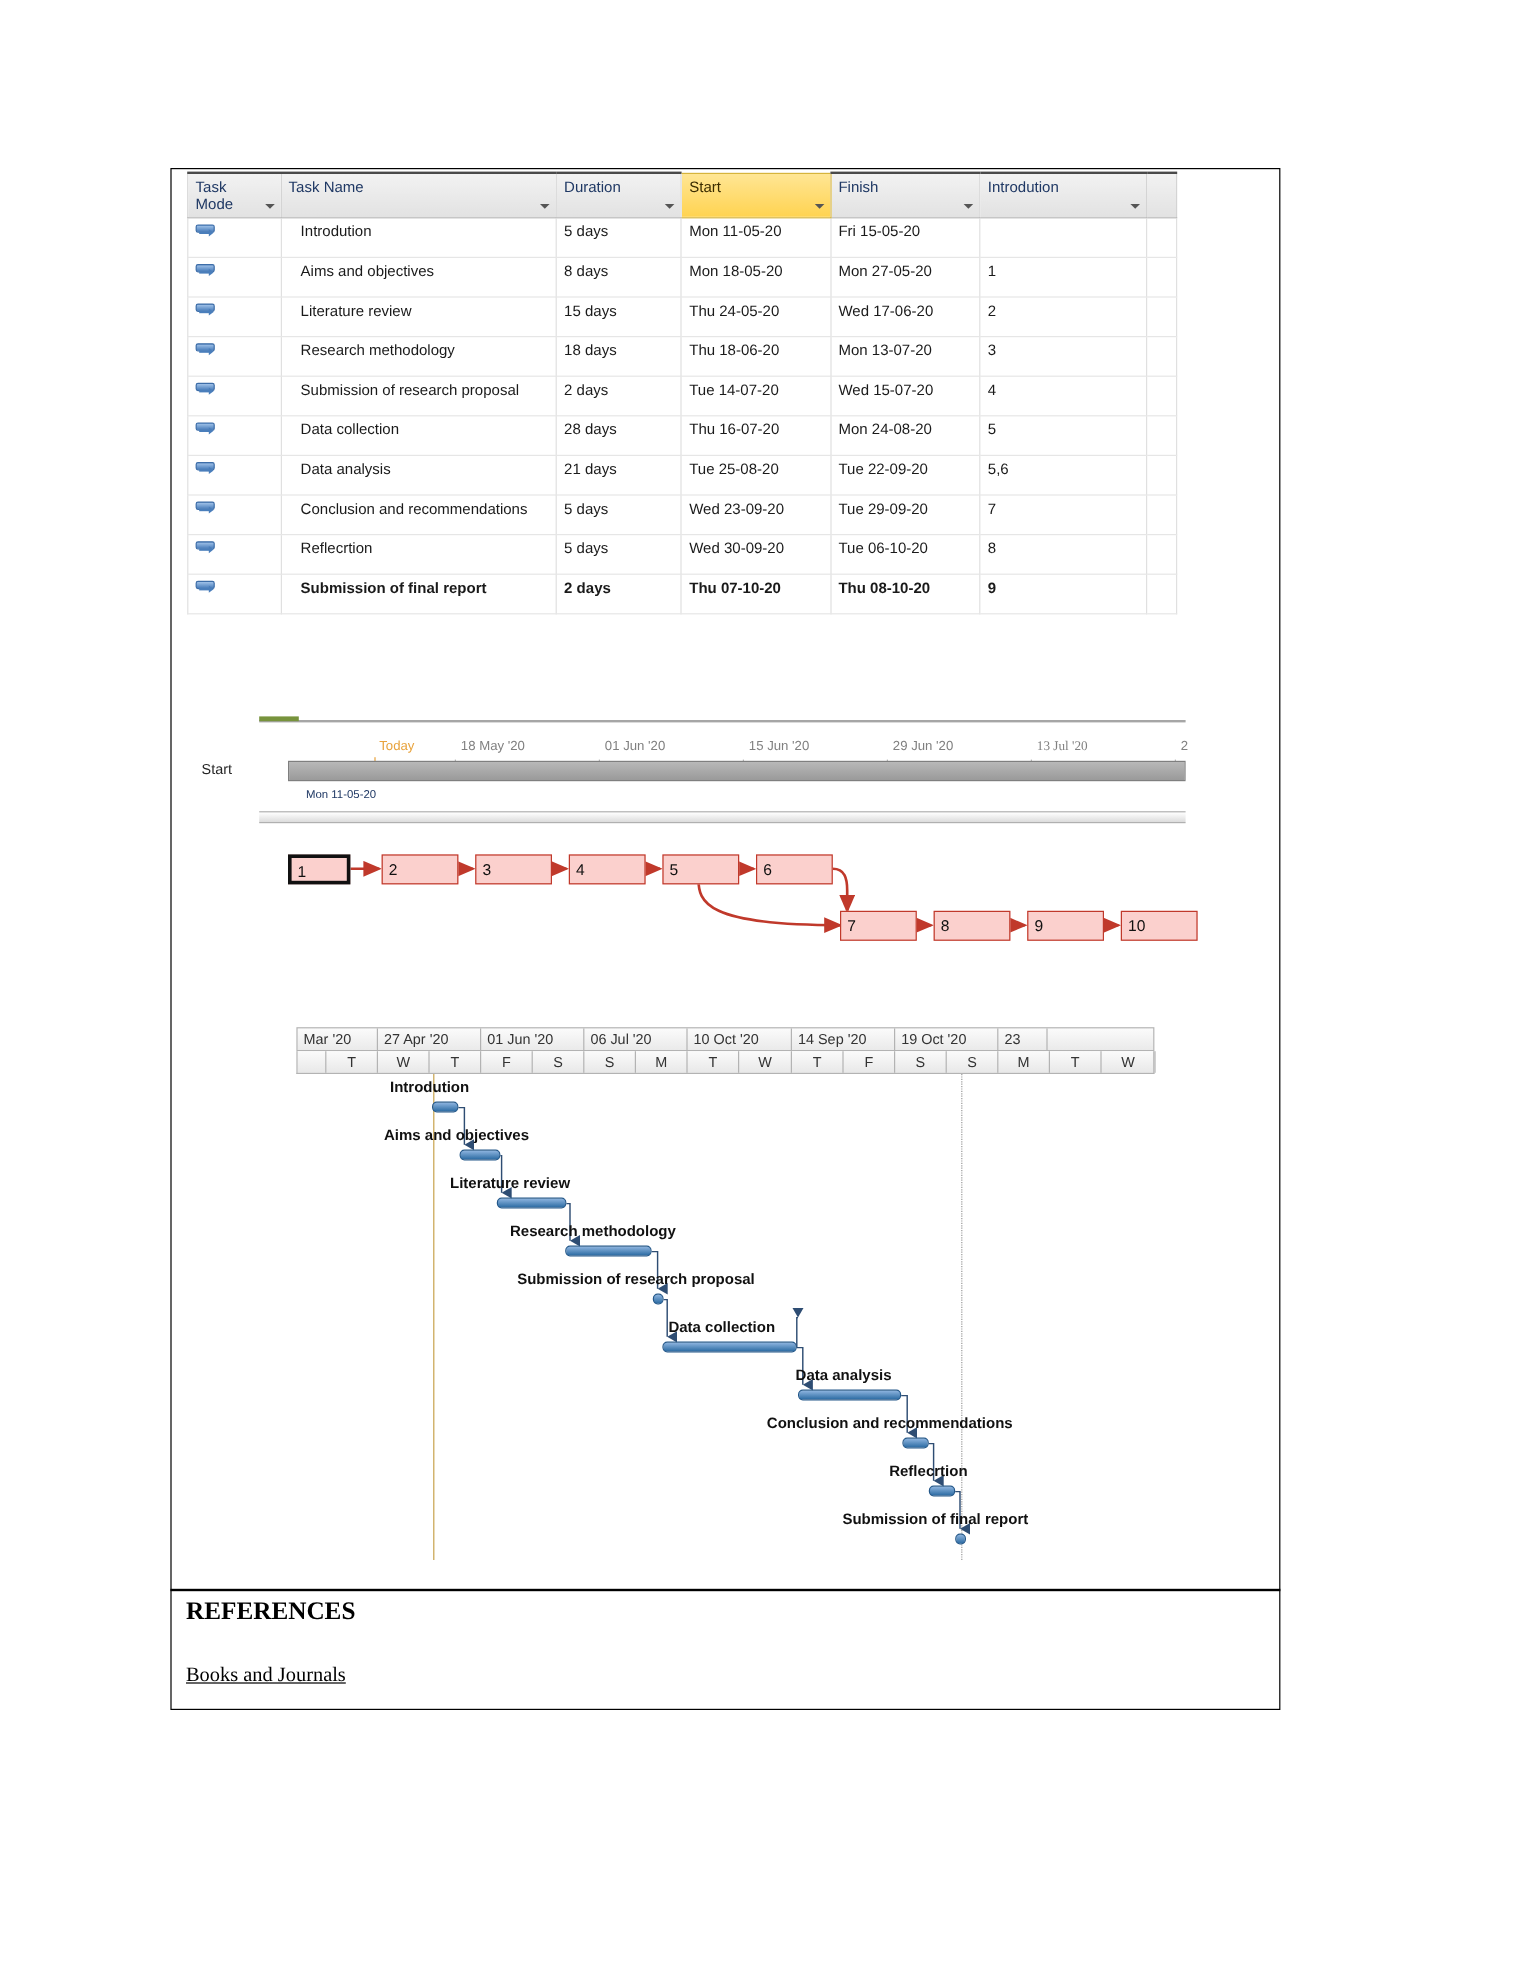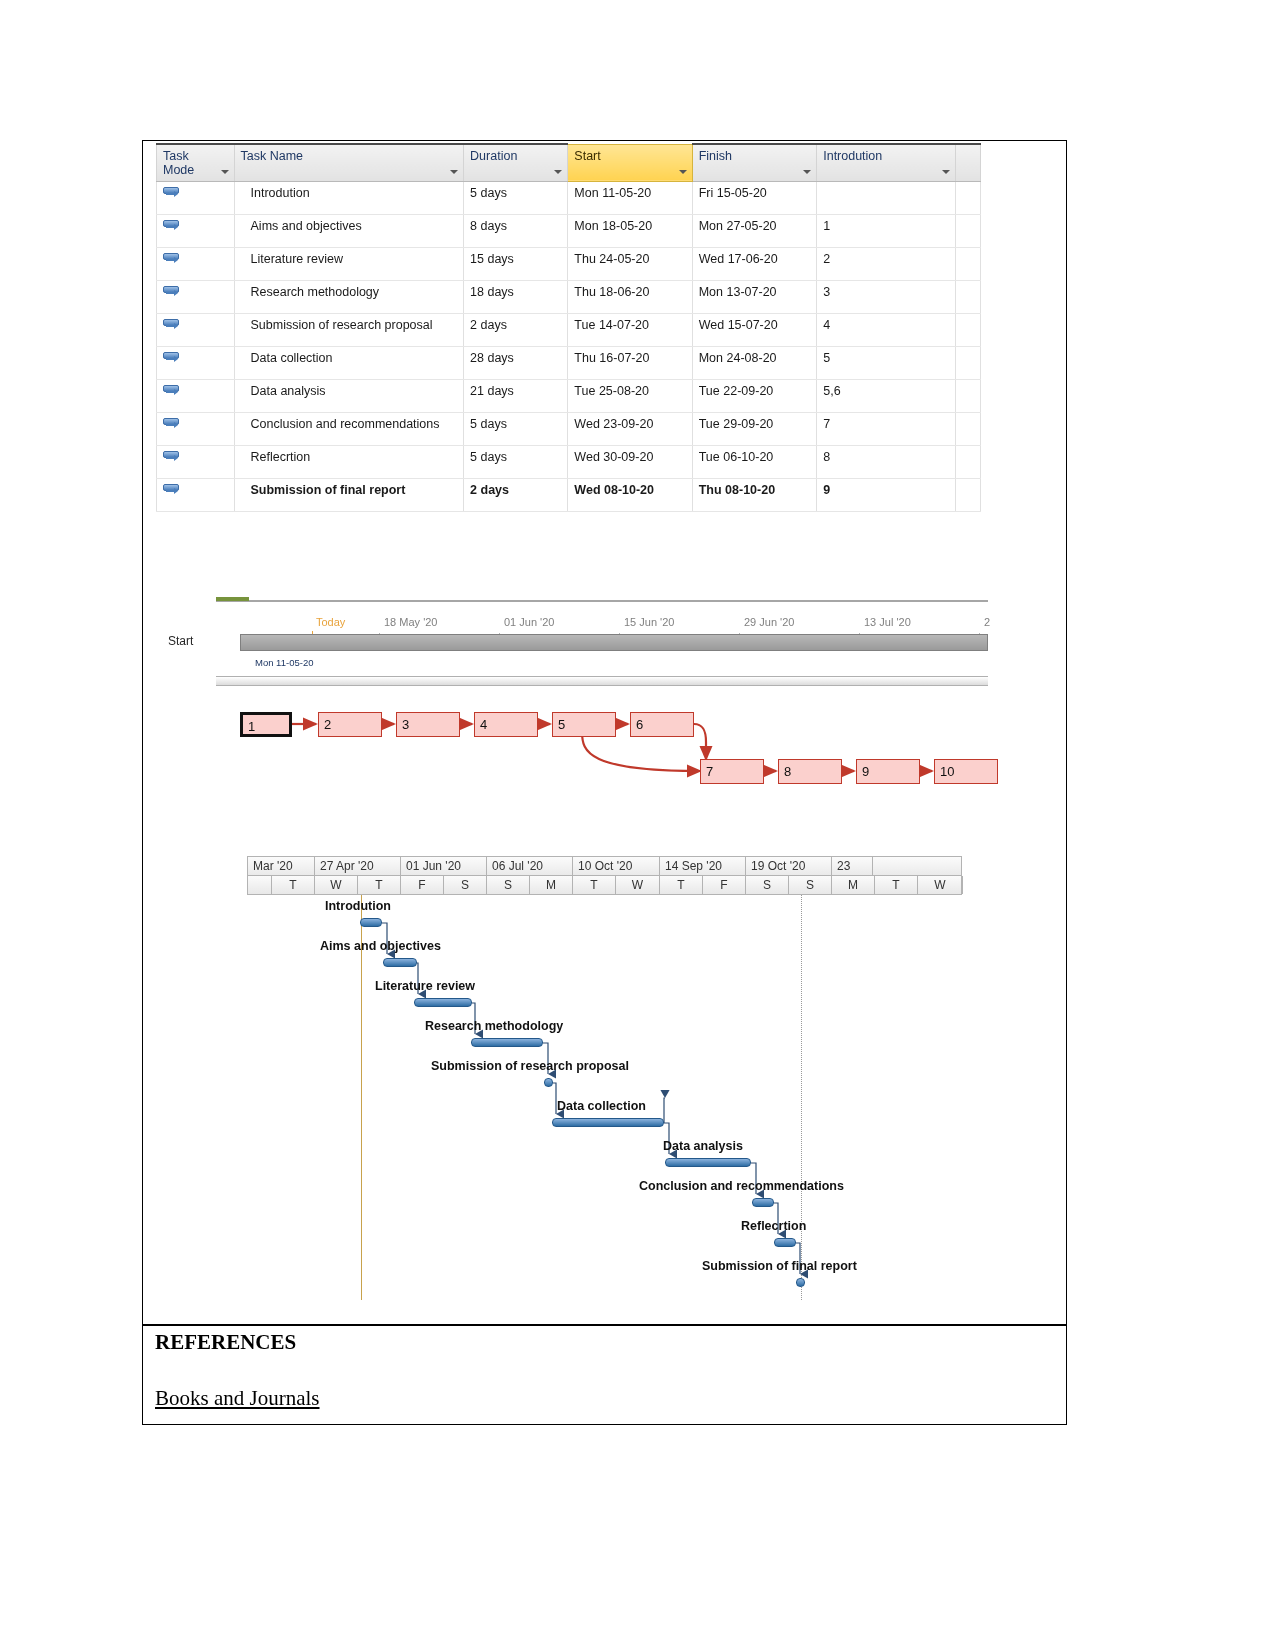--- a/index.html
+++ b/index.html
@@ -112,21 +112,21 @@
     box-sizing:border-box;
   }
   .today-line{position:absolute;top:0;width:1px;height:405px;background:#c8a24c;}
   .dotted-line{position:absolute;top:0;width:0;height:405px;border-left:1px dotted #999;}
 
   
   .ref-divider{position:absolute;left:142px;top:1324px;width:925px;height:1.5px;background:#000;}
   .ref-title{position:absolute;left:155px;top:1330px;font-family:"Liberation Serif",serif;
     font-size:21px;font-weight:bold;color:#000;}
   .ref-sub{position:absolute;left:155px;top:1386px;font-family:"Liberation Serif",serif;
-    font-size:21px;color:#000;text-decoration:underline;}
+    font-size:17px;color:#000;text-decoration:underline;}
 </style>
 </head>
 <body>
 
 <div class="page">
 
   <div class="doc-border"></div>
 
   <table class="task-table">
     <thead>
@@ -297,21 +297,21 @@
         <tr class="row-bold">
           <td class="col-mode">
             <span class="mode-icon">
               <span class="bar"></span>
               <span class="arr"></span>
               <span class="arrhead"></span>
             </span>
           </td>
           <td class="col-name c-name">Submission of final report</td>
           <td class="col-dur">2 days</td>
-          <td class="col-start">Wed 08-10-20</td>
+          <td class="col-start">Thu 07-10-20</td>
           <td class="col-finish">Thu 08-10-20</td>
           <td class="col-pred">9</td>
           <td class="col-extra"></td>
         </tr>
       </tbody>
   </table>
 
   <div class="timeline-wrap">
     <div class="tl-topline"></div>
     <div class="tl-greenline"></div>
@@ -319,21 +319,21 @@
         <div class="tl-label today" style="left: 100px;">Today</div>
         <div class="tl-tick today-tick" style="left: 96px;"></div>
         <div class="tl-label" style="left: 168px;">18 May '20</div>
         <div class="tl-tick" style="left: 163px;"></div>
         <div class="tl-label" style="left: 288px;">01 Jun '20</div>
         <div class="tl-tick" style="left: 283px;"></div>
         <div class="tl-label" style="left: 408px;">15 Jun '20</div>
         <div class="tl-tick" style="left: 403px;"></div>
         <div class="tl-label" style="left: 528px;">29 Jun '20</div>
         <div class="tl-tick" style="left: 523px;"></div>
-        <div class="tl-label" style="left: 648px;">13 Jul '20</div>
+        <div class="tl-label" style="left: 648px; font-family: Liberation Serif, serif;">13 Jul '20</div>
         <div class="tl-tick" style="left: 643px;"></div>
         <div class="tl-label" style="left: 768px;">2</div>
         <div class="tl-tick" style="left: 763px;"></div>
       </div>
     <div class="tl-bar"></div>
     <div class="tl-start-label">Start</div>
     <div class="tl-start-date">Mon 11-05-20</div>
   </div>
 
   <div class="net-wrap">

